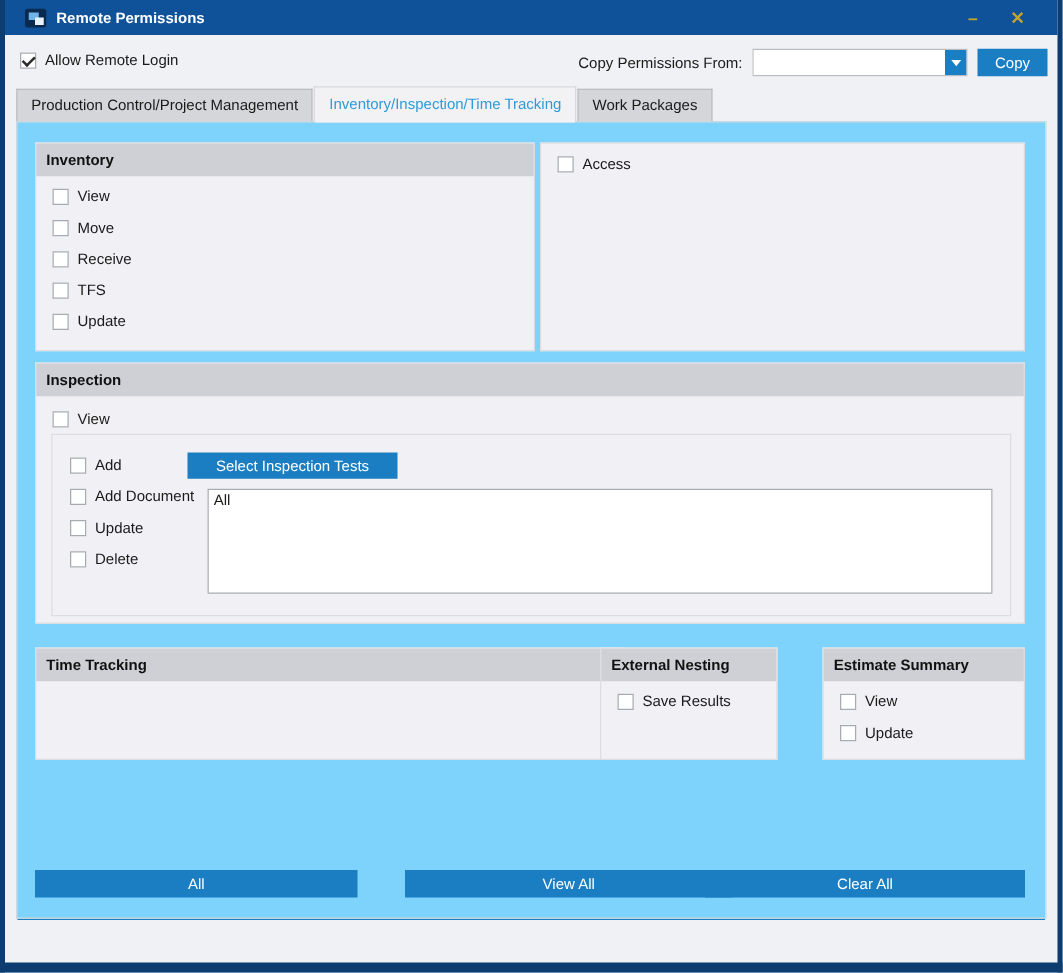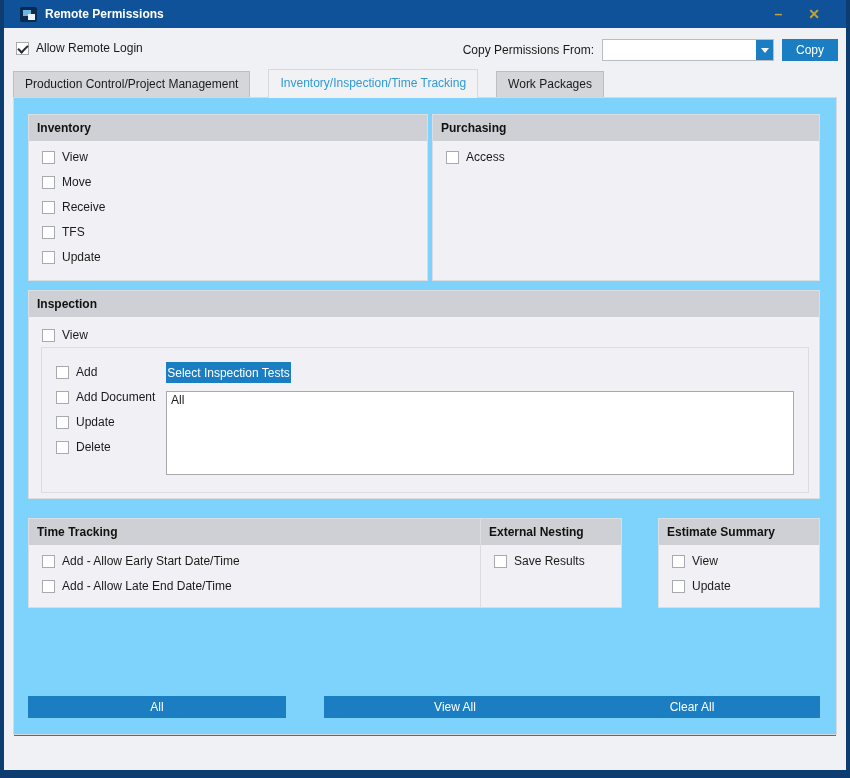--- a/index.html
+++ b/index.html
@@ -96,21 +96,21 @@
     transform: rotate(-45deg);
   }
   
   .tabs {
     position: absolute; top: 69px; left: 9px; height: 28px;
     display: flex; align-items: flex-end; z-index: 2;
   }
   .tab {
     height: 26px; line-height: 25px; padding: 0 11px;
     background: #d5d6d9; border: 1px solid #bdbec1; border-bottom: none;
-    margin-right: 18px; white-space: nowrap; cursor: default;
+    margin-right: 1px; white-space: nowrap; cursor: default;
   }
   .tab.active {
     height: 28px; line-height: 27px;
     background: #f2f2f5; border: 1px solid #d8d9dd; border-bottom: none;
     color: #2e9ad7; position: relative;
   }
   .tab.active::after {
     content: ""; position: absolute; left: 0; right: 0; bottom: -1px;
     height: 2px; background: #f2f2f5;
   }
@@ -135,21 +135,21 @@
   .g-purchasing { left: 418px; top: 16px; width: 388px; height: 167px; }
   
   .g-inspection { left: 14px; top: 192px; width: 792px; height: 209px; }
   .inspection-view { position: absolute; left: 13px; top: 36px; }
   .inspection-sub {
     position: absolute; left: 12px; top: 56px; width: 768px; height: 146px;
     background: #f1f1f5; border: 1px solid #dcdde1;
   }
   .sub-cbs { position: absolute; left: 14px; top: 16px; }
   .sub-cbs .cb-row { margin-bottom: 9px; }
-  .select-tests-btn { position: absolute; left: 124px; top: 14px; width: 125px; height: 21px; }
+  .select-tests-btn { position: absolute; left: 108px; top: 14px; width: 168px; height: 21px; }
   .tests-listbox {
     position: absolute; left: 124px; top: 43px; width: 628px; height: 84px;
     background: #ffffff; border: 1px solid #a7abb1;
     padding: 1px 4px; overflow: hidden;
   }
   .tests-listbox .list-item { line-height: 15px; }
   
   .g-time { left: 14px; top: 420px; width: 470px; height: 90px; }
   .g-nesting { left: 466px; top: 420px; width: 142px; height: 90px; }
   .g-estimate { left: 644px; top: 420px; width: 162px; height: 90px; }
@@ -224,21 +224,20 @@
           <span>TFS</span>
         </label>
         <label class="cb-row">
           <span class="cb"></span>
           <span>Update</span>
         </label>
       </div>
     </div>
 
     <div class="group g-purchasing">
-      <div class="group-header">Purchasing</div>
       <div class="group-body">
         <label class="cb-row">
           <span class="cb"></span>
           <span>Access</span>
         </label>
       </div>
     </div>
 
     <div class="group g-inspection">
       <div class="group-header">Inspection</div>
@@ -268,30 +267,20 @@
         <button class="btn select-tests-btn">Select Inspection Tests</button>
         <div class="tests-listbox">
           <div class="list-item">All</div>
         </div>
       </div>
     </div>
 
     <div class="group g-time">
       <div class="group-header">Time Tracking</div>
       <div class="group-body tt-cols">
-        <div class="tt-col2">
-          <label class="cb-row">
-            <span class="cb"></span>
-            <span>Add - Allow Early Start Date/Time</span>
-          </label>
-          <label class="cb-row">
-            <span class="cb"></span>
-            <span>Add - Allow Late End Date/Time</span>
-          </label>
-        </div>
       </div>
     </div>
 
     <div class="group g-nesting">
       <div class="group-header">External Nesting</div>
       <div class="group-body">
         <label class="cb-row">
           <span class="cb"></span>
           <span>Save Results</span>
         </label>

